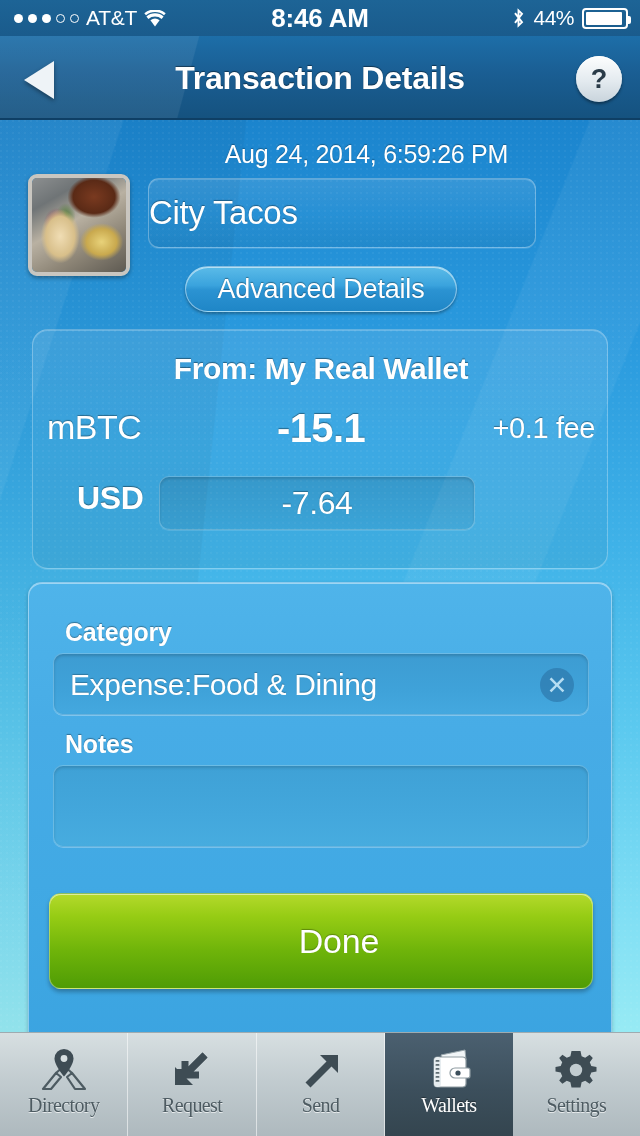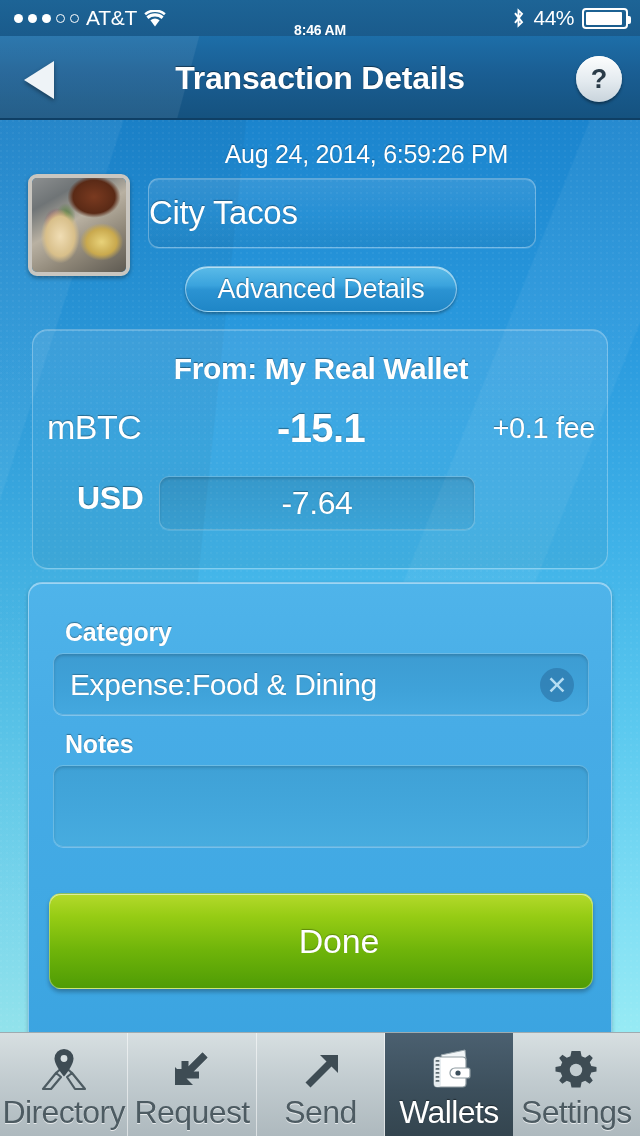--- a/index.html
+++ b/index.html
@@ -43,23 +43,23 @@
     background:linear-gradient(180deg,#1d6496 0%,#1a5b8c 100%);
     color:#fff; z-index:30;
   }
   .sb-left{ position:absolute; left:14px; top:0; height:36px; display:flex; align-items:center; gap:7px; }
   .dots{ display:flex; align-items:center; gap:5px; }
   .dot{ width:9px; height:9px; border-radius:50%; background:#ffffff; }
   .dot.hollow{ background:transparent; border:1.5px solid #ffffff; width:9px; height:9px; }
   .carrier{ font-size:21px; letter-spacing:-0.3px; }
   .wifi{ width:22px; height:17px; position:relative; }
   .sb-center{
-    position:absolute; left:0; width:640px; top:12px; height:36px;
-    display:flex; align-items:center; justify-content:center;
-    font-size:14px; font-weight:bold; letter-spacing:-0.2px;
+    position:absolute; left:0; width:640px; top:0; height:36px;
+    display:flex; align-items:center; justify-content:center;
+    font-size:26px; font-weight:bold; letter-spacing:-0.2px;
   }
   .sb-right{ position:absolute; right:12px; top:0; height:36px; display:flex; align-items:center; gap:8px; }
   .bt{ width:13px; height:20px; }
   .batt-pct{ font-size:21px; letter-spacing:-0.5px; }
   .batt{
     width:46px; height:21px; border:2px solid #fff; border-radius:4px;
     position:relative; padding:2px;
   }
   .batt::after{
     content:""; position:absolute; right:-5px; top:6px; width:3px; height:8px;
@@ -252,22 +252,22 @@
   }
   .tab{
     flex:1 1 0; position:relative;
     display:flex; flex-direction:column; align-items:center; justify-content:flex-start;
     padding-top:12px; cursor:pointer;
     border-right:1px solid rgba(255,255,255,0.55);
   }
   .tab:last-child{ border-right:none; }
   .tab .ico{ height:50px; display:flex; align-items:center; justify-content:center; }
   .tab .lbl{
-    font-size:32px; letter-spacing:-0.6px; color:#4d5b62;
-    text-shadow:0 1px 0 rgba(255,255,255,0.7); margin-top:-1px;
+    font-size:20px; letter-spacing:-0.6px; color:#4d5b62;
+    text-shadow:0 1px 0 rgba(255,255,255,0.7); margin-top:-1px;font-family:Liberation Serif, serif;
   }
   .tab.active{
     background:linear-gradient(180deg,#4b6070 0%,#3c4f5c 55%,#34454f 100%);
     border-right:none;
   }
   .tab.active .lbl{ color:#ffffff; text-shadow:0 -1px 1px rgba(0,0,0,0.45); }
   .tab svg{ display:block; }
 </style>
 </head>
 <body>

